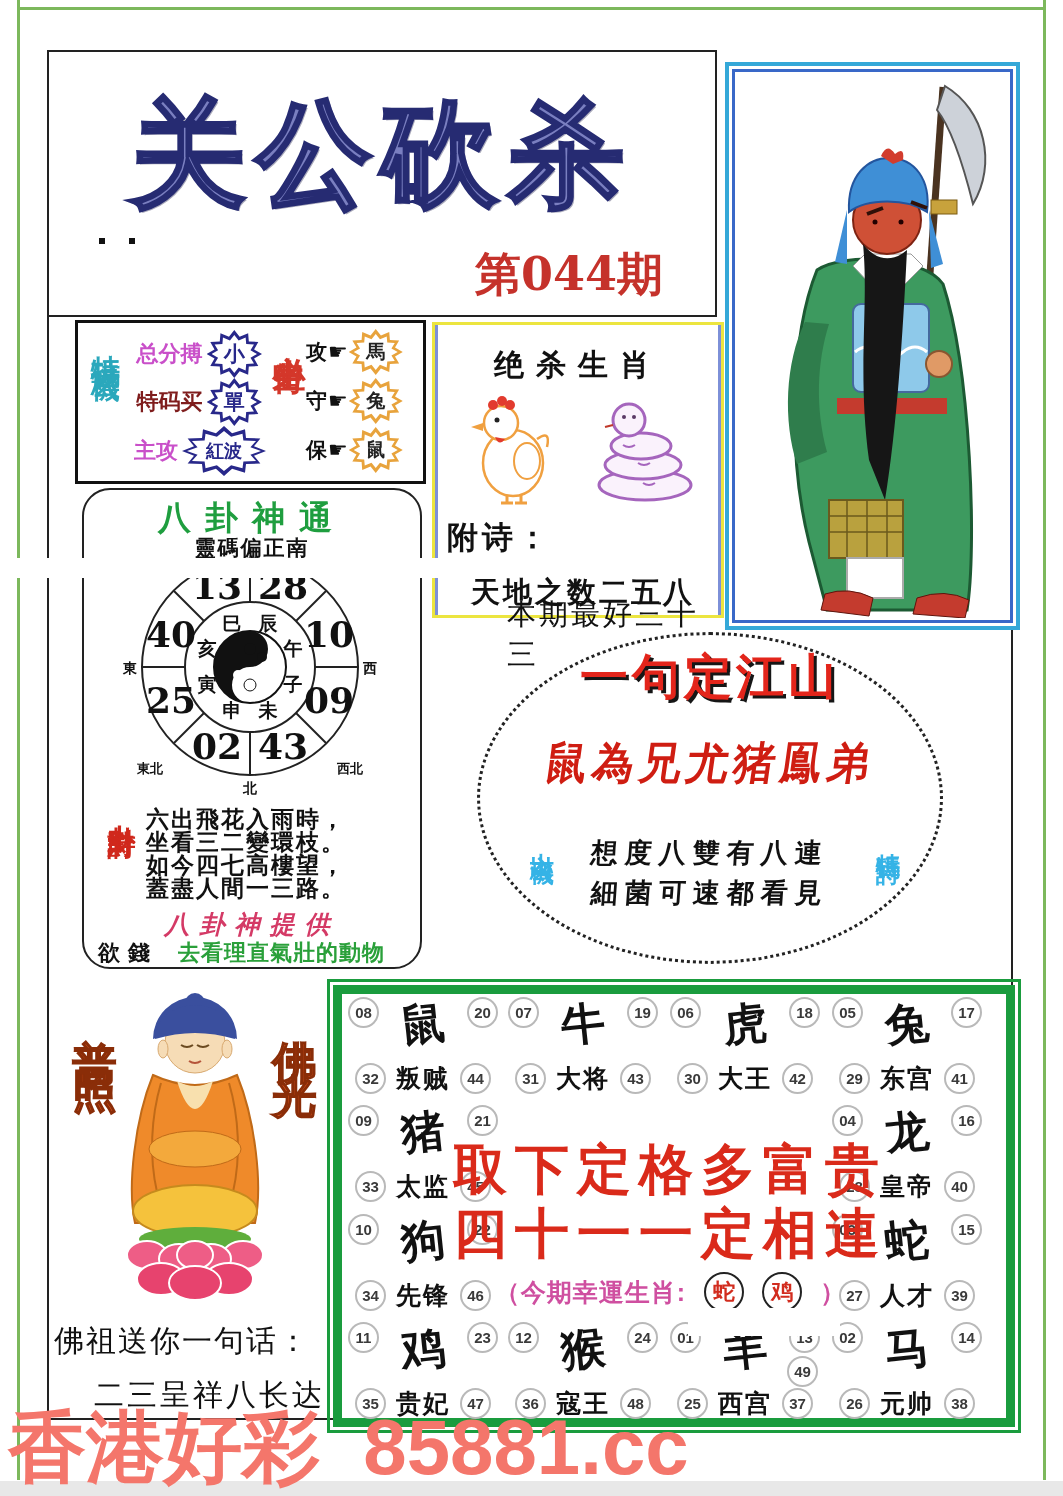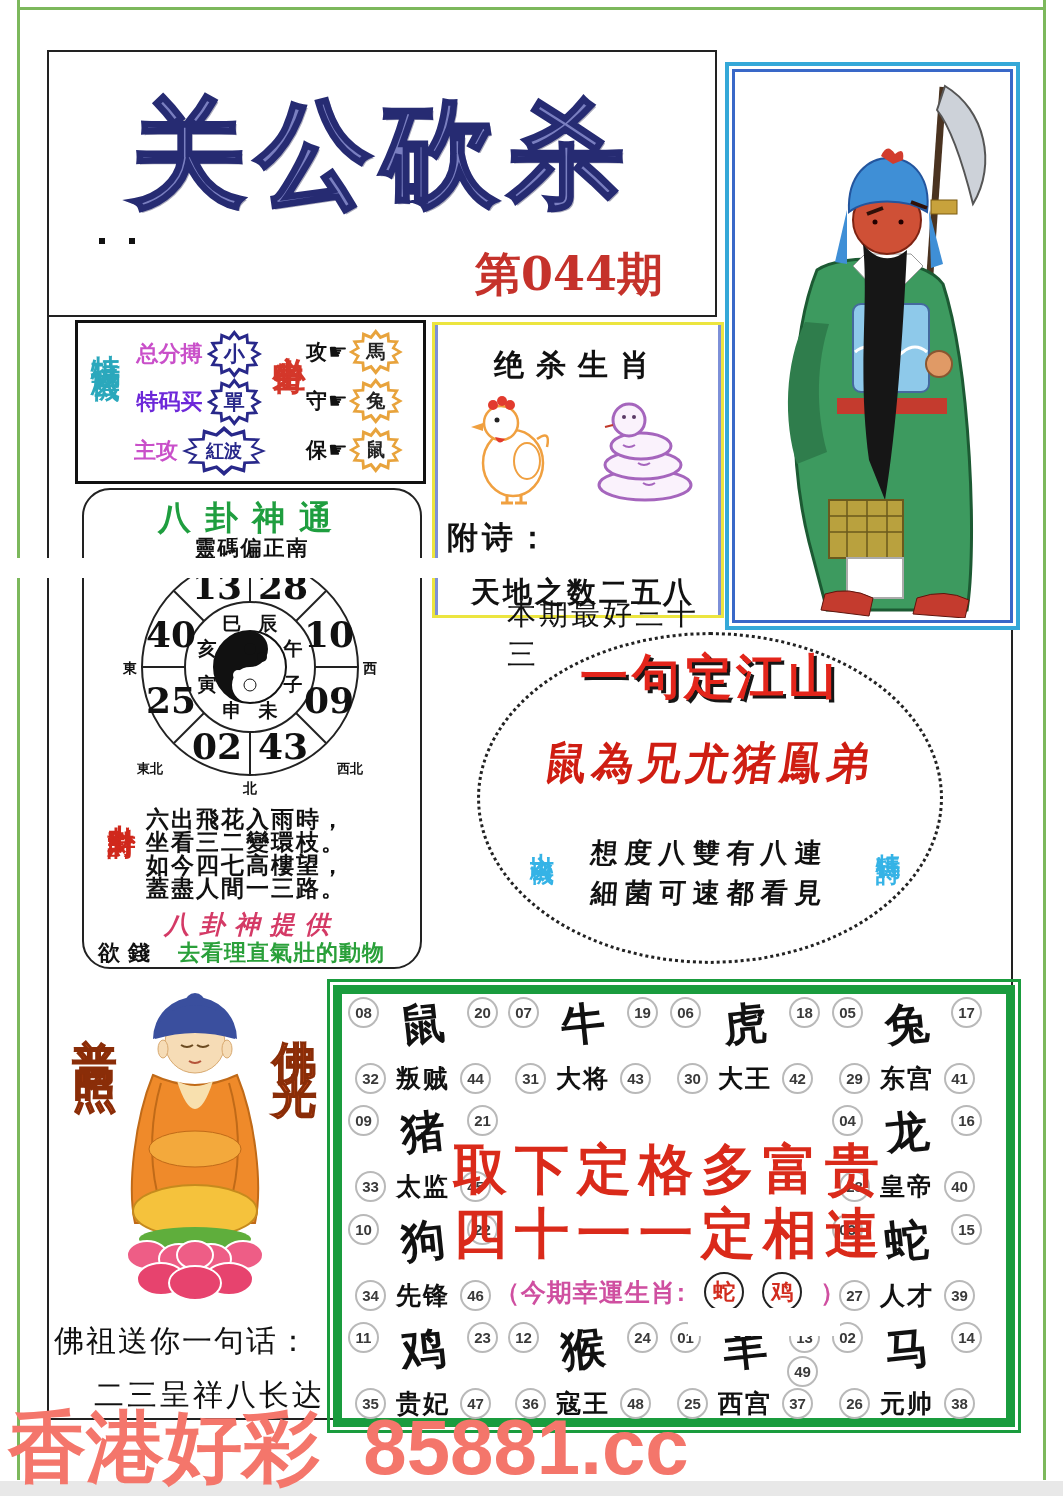--- a/index.html
+++ b/index.html
@@ -84,21 +84,21 @@
     <div class="abs vert" style="left:8px;top:8px;font-size:29px;font-weight:900;color:#2ba8bc;letter-spacing:6px;">特碼玄機</div>
 
     <div class="abs" style="left:52px;top:8px;width:132px;height:46px;display:flex;align-items:center;gap:4px;">
       <span style="width:76px;text-align:right;font-size:22px;font-weight:bold;color:#c94fc9;">总分搏</span>
       <span class="star navy" style="width:58px;height:48px;">
           <span class="in"></span>
           <span style="font-size:21px;">小</span>
         </span>
     </div>
     <div class="abs" style="left:52px;top:56px;width:132px;height:46px;display:flex;align-items:center;gap:4px;">
-      <span style="width:76px;text-align:right;font-size:22px;font-weight:bold;color:#6d28d9;">特码买</span>
+      <span style="width:76px;text-align:right;font-size:22px;font-weight:bold;color:#7f1d1d;">特码买</span>
       <span class="star navy" style="width:58px;height:48px;">
           <span class="in"></span>
           <span style="font-size:21px;">單</span>
         </span>
     </div>
     <div class="abs" style="left:40px;top:104px;width:150px;height:48px;display:flex;align-items:center;gap:4px;">
       <span style="width:60px;text-align:right;font-size:22px;font-weight:bold;color:#c94fc9;">主攻</span>
       <span class="star navy" style="width:84px;height:50px;">
           <span class="in"></span>
           <span style="font-size:18px;">紅波</span>

